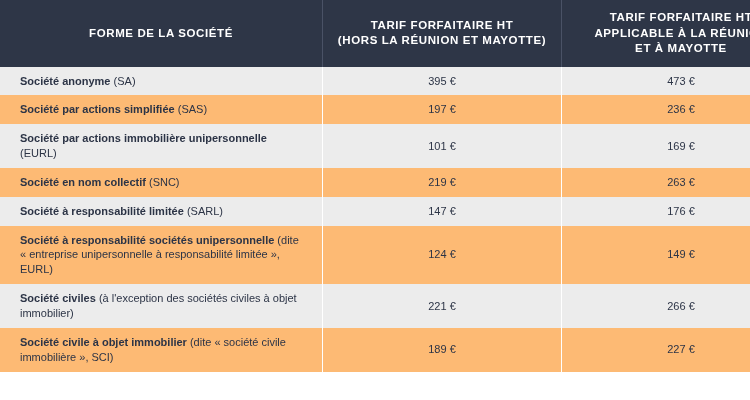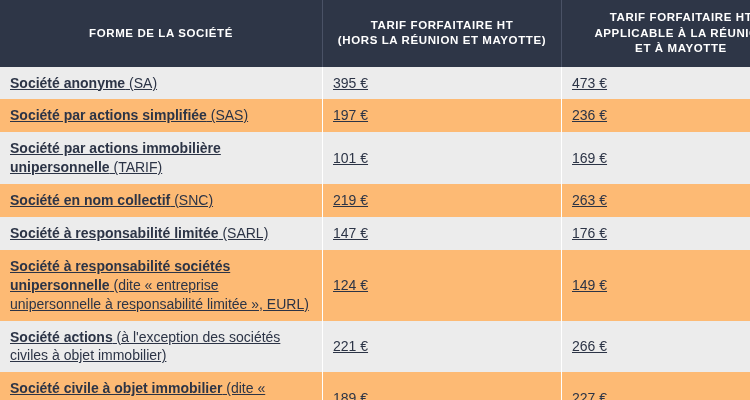--- a/index.html
+++ b/index.html
@@ -33,41 +33,41 @@
     border-right: 1px solid #4a5266;
   }
   .tariff-table thead th:last-child {
     border-right: none;
   }
   .col-form { width: 306px; }
   .col-a { width: 222px; }
   .col-b { width: 222px; }
 
   .tariff-table tbody td {
-    font-size: 14px;
-    padding: 7px 10px;
+    font-size: 11px;
+    padding: 7px 20px;
     vertical-align: middle;
     border-right: 1px solid #ffffff;
     line-height: 1.35;
-    text-decoration: underline;
   }
   .tariff-table tbody td:last-child {
     border-right: none;
   }
   .tariff-table tbody tr.row-odd td {
     background: #fdba74;
   }
   .tariff-table tbody tr.row-even td {
     background: #ececec;
   }
   td.cell-form {
     text-align: left;
     color: #2c3446;
   }
   td.cell-price {
+    text-align: center;
     color: #2c3446;
     white-space: nowrap;
   }
   .form-name {
     font-weight: bold;
   }
   .form-detail {
     font-weight: normal;
   }
 </style>
@@ -101,21 +101,21 @@
     </tr>
     <tr class="row-odd">
       <td class="cell-form">
         <span class="form-name">Société par actions simplifiée</span><span class="form-detail"> (SAS)</span>
       </td>
       <td class="cell-price">197 €</td>
       <td class="cell-price">236 €</td>
     </tr>
     <tr class="row-even">
       <td class="cell-form">
-        <span class="form-name">Société par actions immobilière unipersonnelle</span><span class="form-detail"> (TARIF)</span>
+        <span class="form-name">Société par actions immobilière unipersonnelle</span><span class="form-detail"> (EURL)</span>
       </td>
       <td class="cell-price">101 €</td>
       <td class="cell-price">169 €</td>
     </tr>
     <tr class="row-odd">
       <td class="cell-form">
         <span class="form-name">Société en nom collectif</span><span class="form-detail"> (SNC)</span>
       </td>
       <td class="cell-price">219 €</td>
       <td class="cell-price">263 €</td>
@@ -129,21 +129,21 @@
     </tr>
     <tr class="row-odd">
       <td class="cell-form">
         <span class="form-name">Société à responsabilité sociétés unipersonnelle</span><span class="form-detail"> (dite « entreprise unipersonnelle à responsabilité limitée », EURL)</span>
       </td>
       <td class="cell-price">124 €</td>
       <td class="cell-price">149 €</td>
     </tr>
     <tr class="row-even">
       <td class="cell-form">
-        <span class="form-name">Société actions</span><span class="form-detail"> (à l'exception des sociétés civiles à objet immobilier)</span>
+        <span class="form-name">Société civiles</span><span class="form-detail"> (à l'exception des sociétés civiles à objet immobilier)</span>
       </td>
       <td class="cell-price">221 €</td>
       <td class="cell-price">266 €</td>
     </tr>
     <tr class="row-odd">
       <td class="cell-form">
         <span class="form-name">Société civile à objet immobilier</span><span class="form-detail"> (dite « société civile immobilière », SCI)</span>
       </td>
       <td class="cell-price">189 €</td>
       <td class="cell-price">227 €</td>

